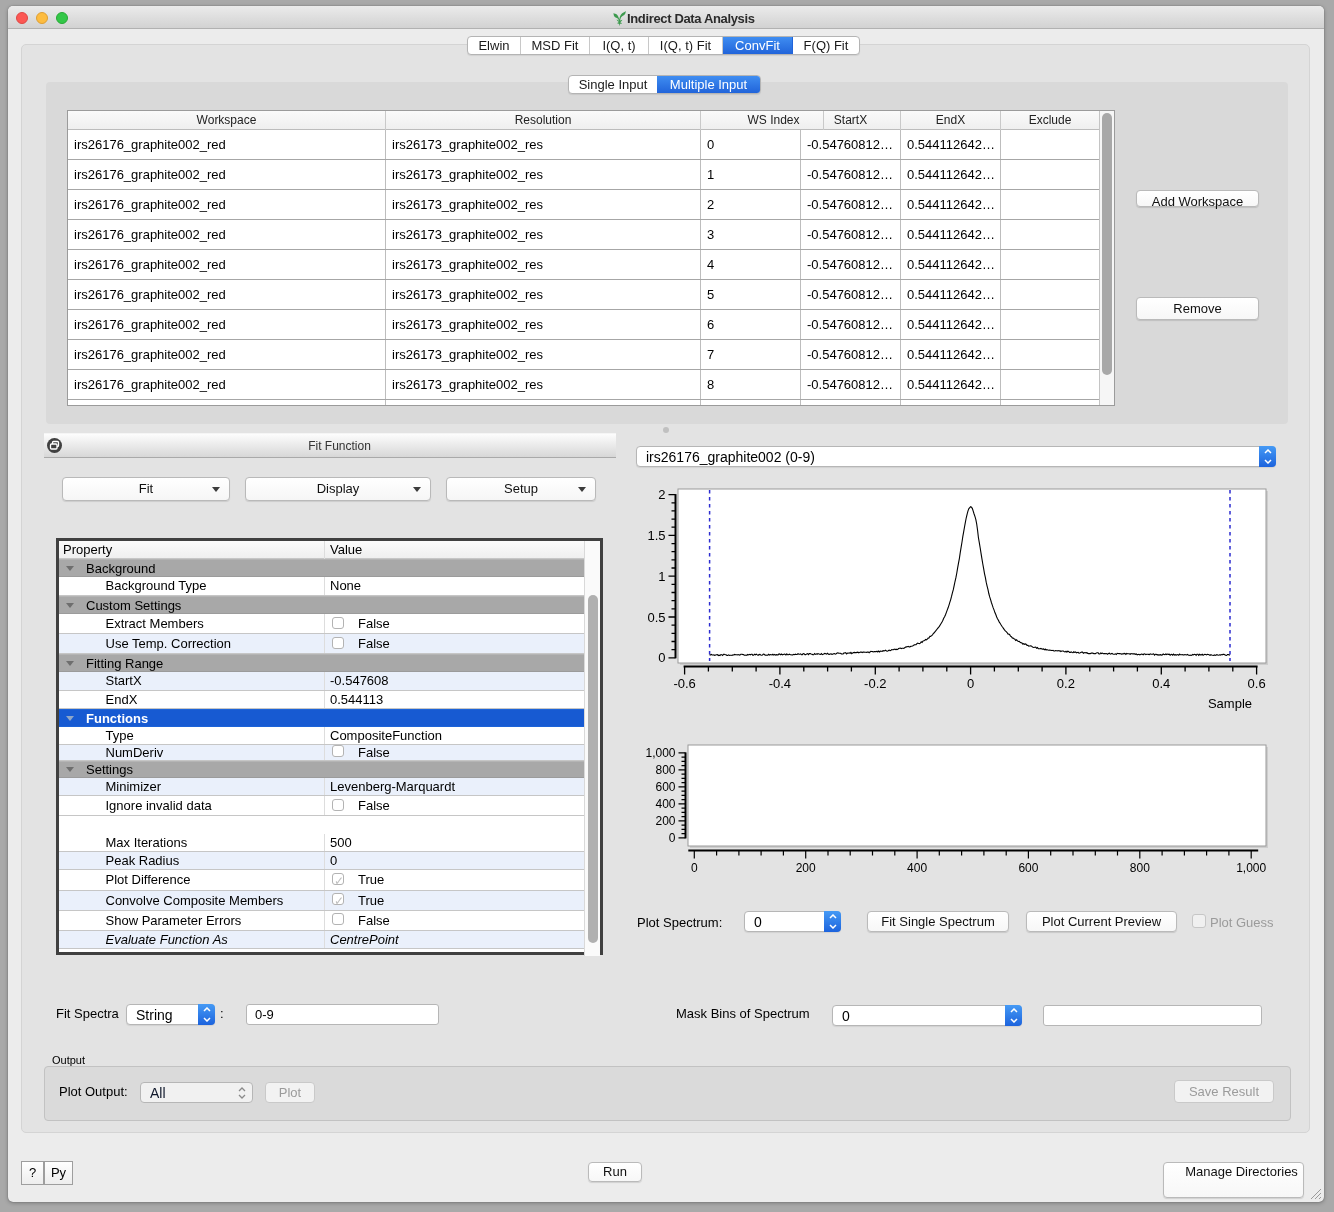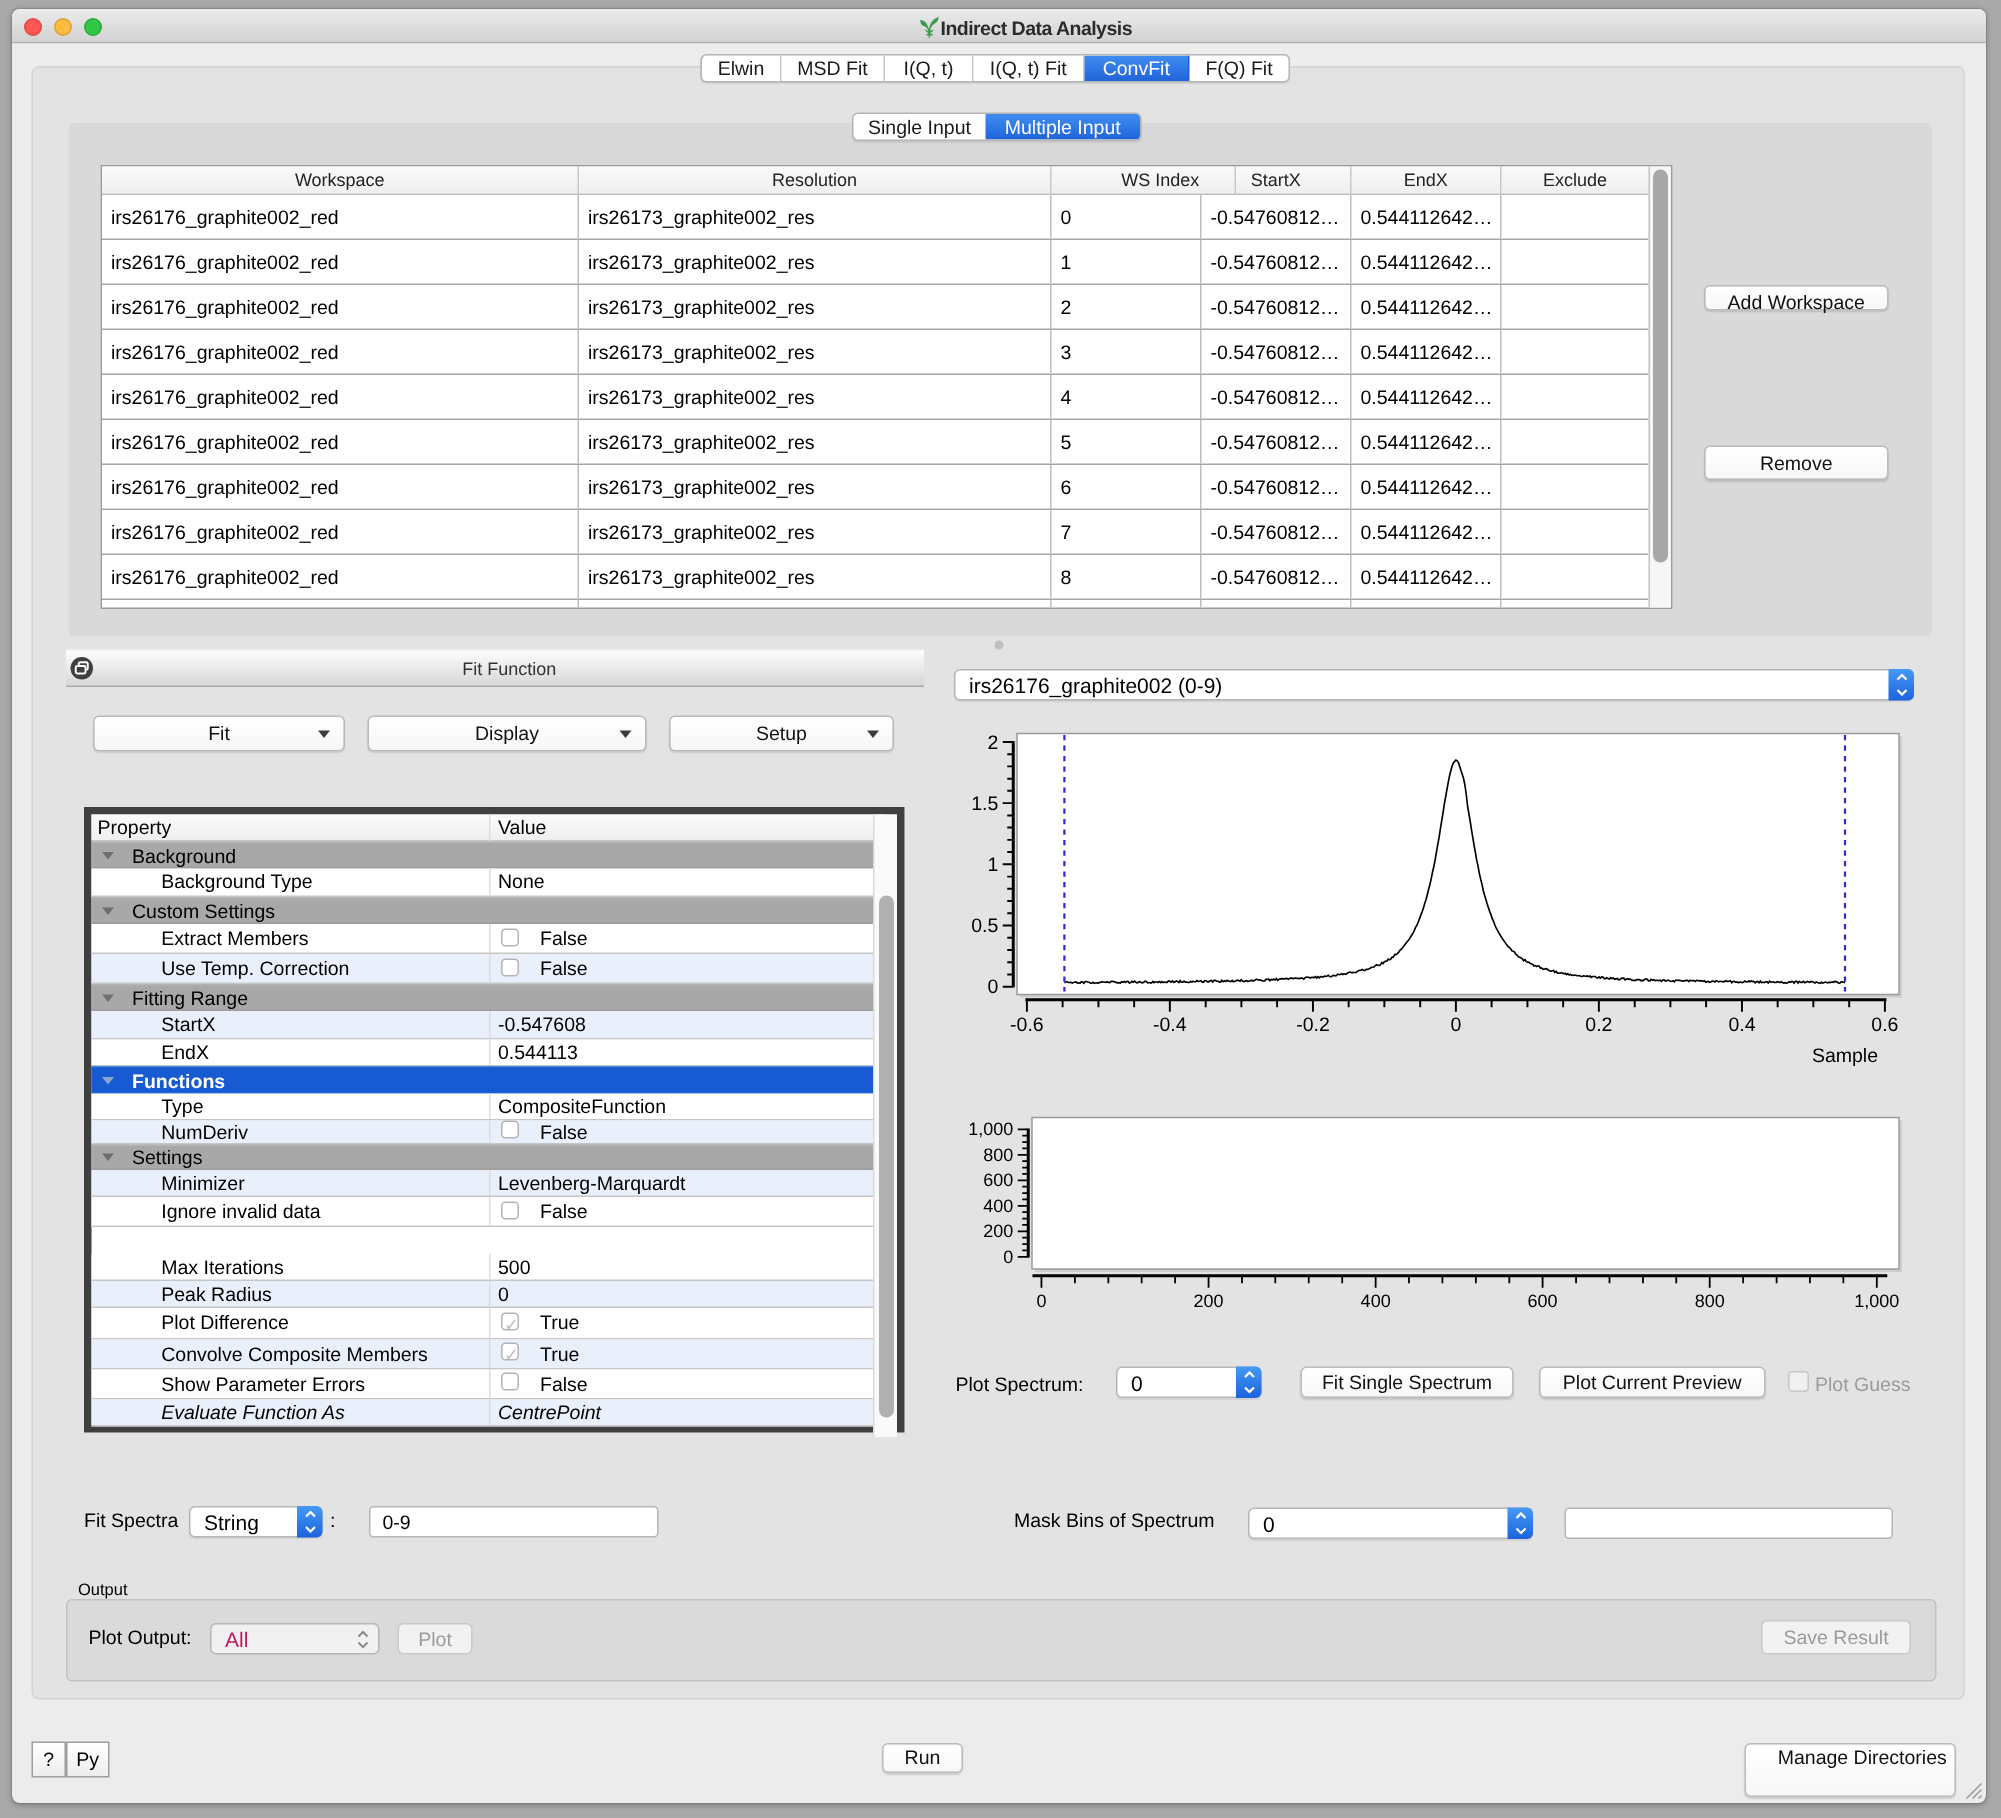--- a/index.html
+++ b/index.html
@@ -30,21 +30,21 @@
 .btn { position:absolute; background:linear-gradient(#ffffff,#f7f7f7); border:1px solid #bababa; border-radius:4px; font-size:13px; color:#111; text-align:center; box-shadow:0 1px 1px rgba(0,0,0,.12); font-family:"Liberation Sans",sans-serif;}
 .btn.dis { color:#9b9b9b; background:#f2f2f2; box-shadow:none; border-color:#c9c9c9;}
 
 #ffhdr { position:absolute; left:36px; top:427px; width:572px; height:25px; background:linear-gradient(#fdfdfd,#d7d7d7); border-bottom:1px solid #a9a9a9; border-top:1px solid #f5f5f5;}
 #ffhdr .t { position:absolute; width:100%; text-align:center; top:5px; font-size:12px; color:#333; }
 #floatbtn { position:absolute; left:39px; top:432px; width:15px; height:15px; border-radius:50%; background:#404040; }
 
 .ddbtn { position:absolute; top:471px; height:24px; background:linear-gradient(#ffffff,#f6f6f6); border:1px solid #b9b9b9; border-radius:4px; box-shadow:0 1px 1px rgba(0,0,0,.1); font-size:13px; color:#111; text-align:center; line-height:22px;}
 .ddbtn .arr { position:absolute; right:9px; top:9px; width:0; height:0; border-left:4px solid transparent; border-right:4px solid transparent; border-top:5px solid #3c3c3c; }
 
-#pgrid { position:absolute; left:48px; top:532px; width:547px; height:417px; background:#fff; border:5px solid #404040; font-size:13px;}
+#pgrid { position:absolute; left:48px; top:532px; width:547px; height:417px; background:#fff; border:3px solid #404040; font-size:13px;}
 #pgrid .ghdr { position:absolute; left:0; top:0; width:529px; height:18px; background:linear-gradient(#fbfbfb,#efefef); border-bottom:1px solid #c6c6c6; }
 #pgrid .row { position:absolute; left:0; width:529px; height:19px; line-height:18px; }
 #pgrid .grp { background:#a8a8a8; border-top:1px solid #b4b4b4; border-bottom:1px solid #9b9b9b; color:#000;}
 #pgrid .sel { background:#175ad2; color:#fff; font-weight:bold; border-top:1px solid #1c63d8; border-bottom:1px solid #1c63d8;}
 #pgrid .w { background:#fff; border-bottom:1px solid #c6c6c6;}
 #pgrid .b { background:#eaf0fb; border-bottom:1px solid #c6c6c6;}
 #pgrid .tri { position:absolute; left:7px; width:0; height:0; border-left:4px solid transparent; border-right:4px solid transparent; border-top:5.5px solid #6e6e6e; }
 #pgrid .sel .tri { border-top-color:#8fa6c8; }
 #pgrid .gl { position:absolute; left:27px; top:0; }
 #pgrid .pl { position:absolute; left:46.5px; top:0; }
@@ -418,21 +418,21 @@
           <path d="M1 1 L4 4 L7 1" fill="none" stroke="#fff" stroke-width="1.5"></path>
         </svg>
       </div>
   </div>
   <div class="field" style="left:1035px; top:999px; width:219px; height:21px;"></div>
 
   <div class="lbl" style="left:44px; top:1048px; font-size:11px;">Output</div>
   <div id="outbox"></div>
   <div class="lbl" style="left:51px; top:1078px;">Plot Output:</div>
   <div class="combo dis" style="left:132px; top:1076px; width:113px; height:21px; background:#f1f1f1; box-shadow:none;">
-    <span class="txt" style="color:#be185d;">All</span>
+    <span class="txt" style="color:#0f172a;">All</span>
     <svg style="position:absolute; right:6px; top:4px;" width="8" height="12" viewBox="0 0 8 12">
         <path d="M1 4 L4 1 L7 4 M1 8 L4 11 L7 8" fill="none" stroke="#8a8a8a" stroke-width="1.3"></path>
       </svg>
   </div>
   <div class="btn dis" style="left:257px; top:1076px; width:50px; height:21px; line-height:19px;">Plot</div>
   <div class="btn dis" style="left:1166px; top:1074px; width:100px; height:23px; line-height:21px;">Save Result</div>
 
   <div class="sqbtn" style="left:13px; width:23px;">?</div>
   <div class="sqbtn" style="left:36px; width:29px;">Py</div>
   <div class="btn" style="left:580px; top:1156px; width:54px; height:20px; line-height:18px;">Run</div>

